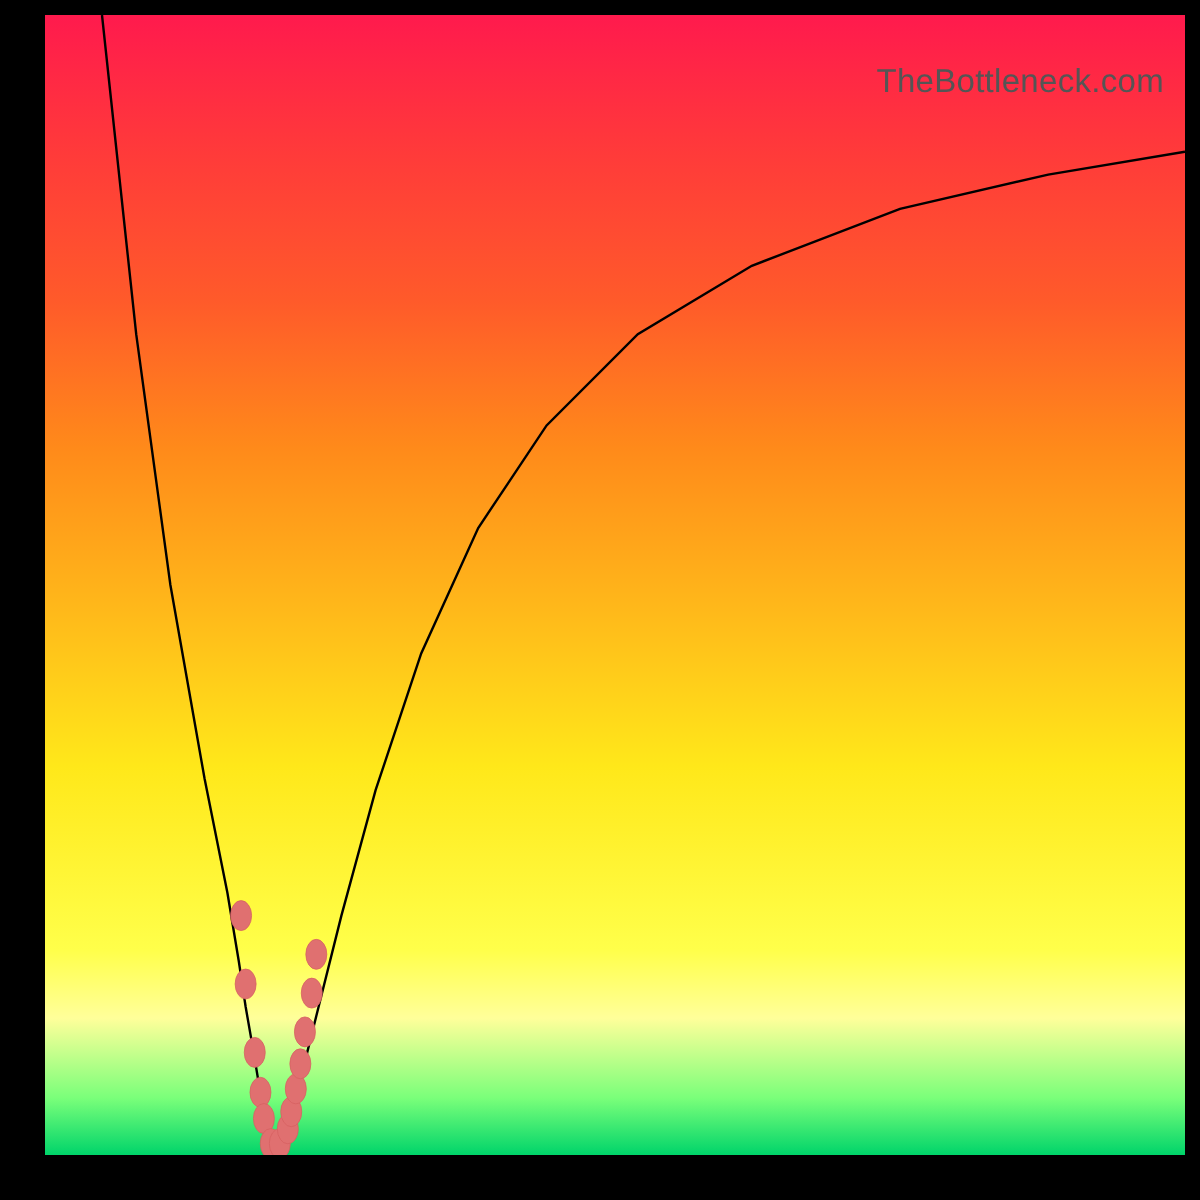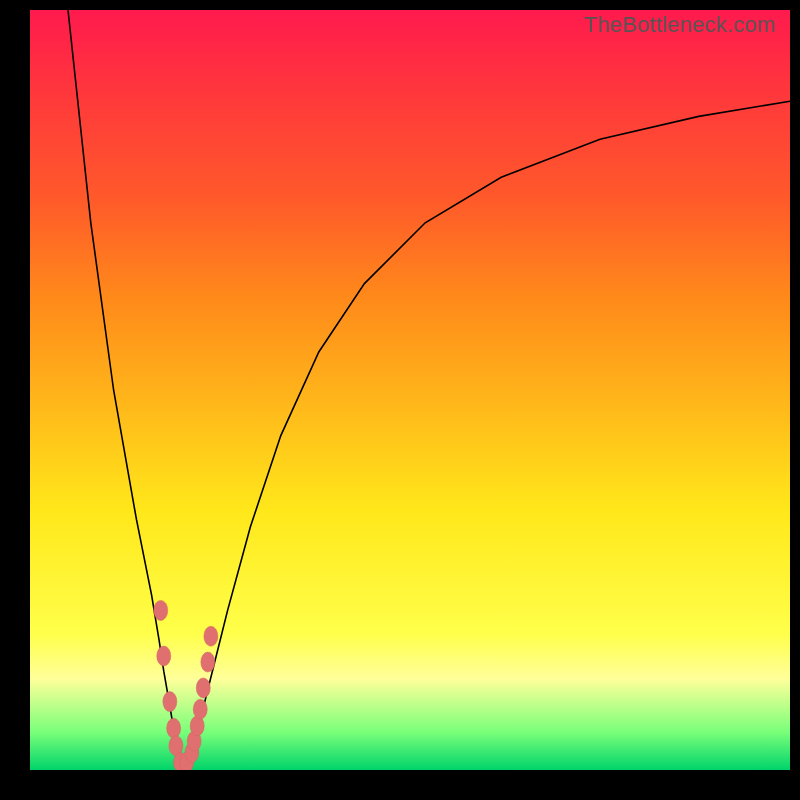--- a/index.html
+++ b/index.html
@@ -24,21 +24,21 @@
       #ffb81a 52%,
       #ffe81a 66%,
       #ffff4a 82%,
       #ffff9a 88%,
       #7aff7a 95%,
       #00d46a 100%
     );
   }
   .watermark {
     position: absolute;
-    top: 2px;
+    top: 31px;
     right: 14px;
     color: #555;
     font-size: 22px;
     font-weight: 500;
     letter-spacing: 0.2px;
     z-index: 10;
     margin-left: 15px;
   }
   svg.curve-layer {
     position: absolute;

